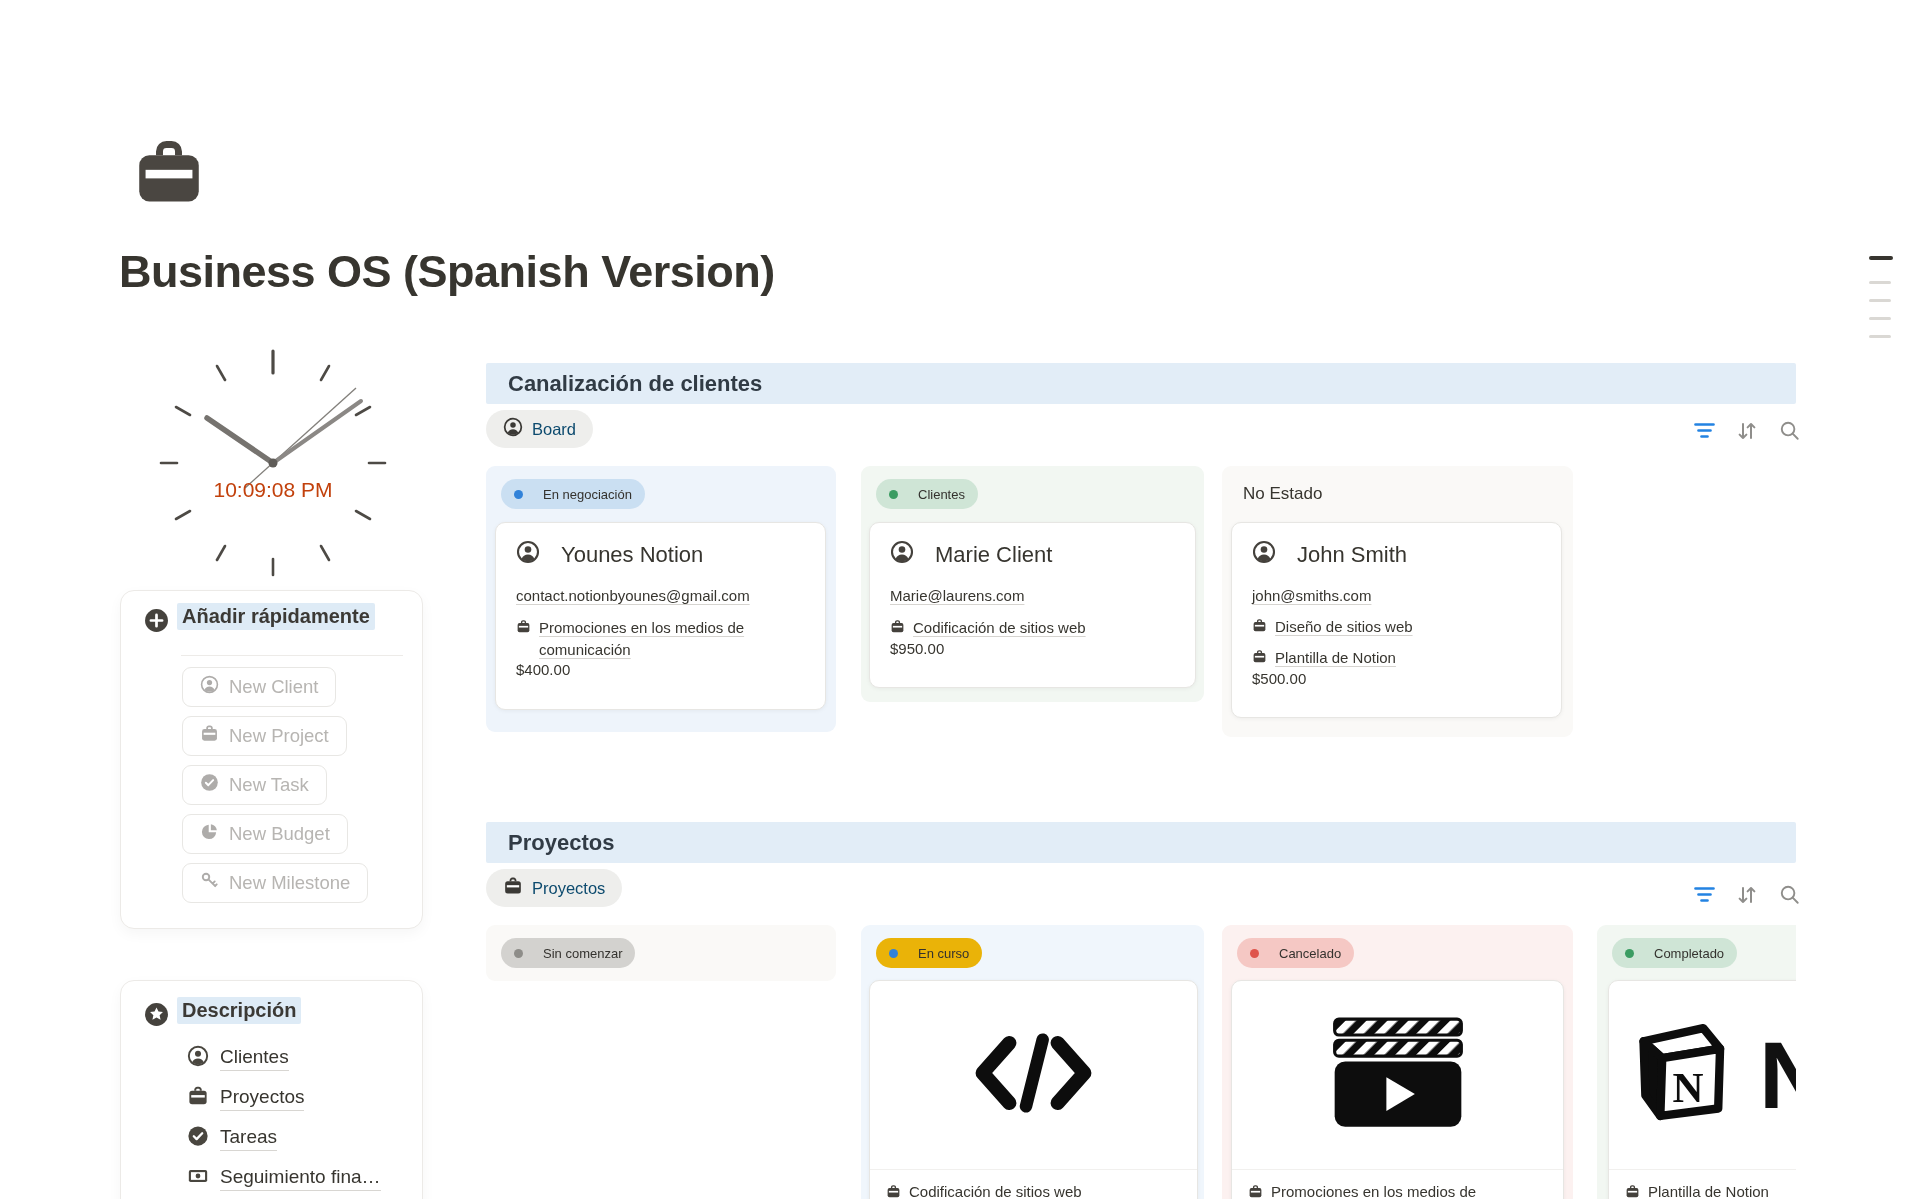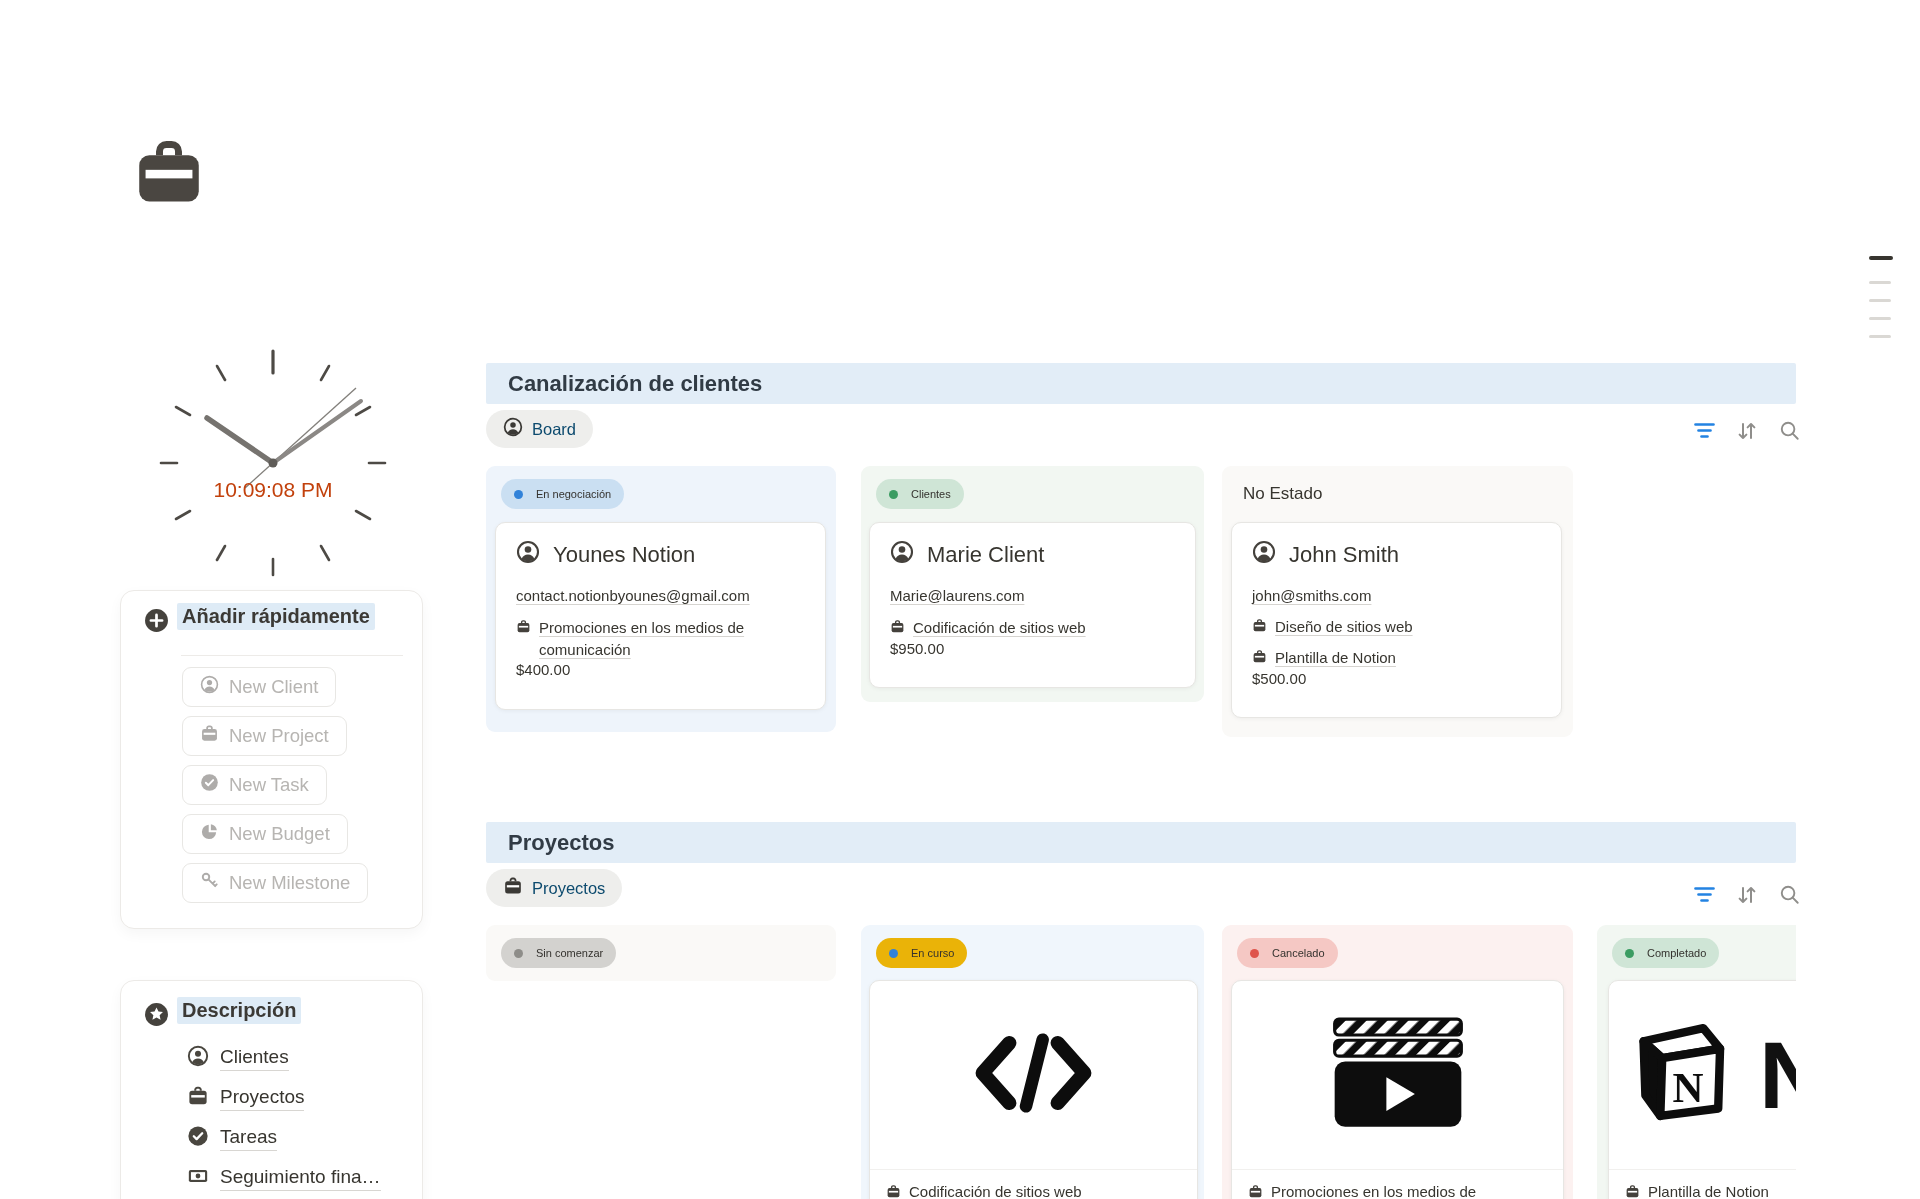--- a/index.html
+++ b/index.html
@@ -34,26 +34,26 @@
   .sec-header{width:1310px;height:41px;background:#e2edf7;border-radius:2px;display:flex;align-items:center;}
   .sec-header span{font-size:22px;font-weight:700;color:#313b45;padding-left:22px;}
   .view-pill{display:inline-flex;align-items:center;gap:9px;height:38px;padding:0 17px;border-radius:19px;
              background:#eeeeec;font-size:16.5px;color:#0c4a6e;cursor:pointer;}
   .view-pill svg{color:#3b3935;}
   .toolbar{display:flex;align-items:center;gap:21px;}
   .toolbar .tb{cursor:pointer;display:inline-flex;}
 
   
   .col{position:absolute;border-radius:9px;top:0;}
-  .pill{display:inline-flex;align-items:center;gap:13px;height:30px;padding:0 13px;border-radius:15px;
-        font-size:11px;color:#34322e;}
+  .pill{display:inline-flex;align-items:center;gap:20px;height:30px;padding:0 13px;border-radius:15px;
+        font-size:13px;color:#34322e;}
   .pill .dot{width:9px;height:9px;border-radius:50%;}
   .kcard{position:absolute;background:#fff;border:1px solid #e7e6e3;border-radius:10px;
          box-shadow:0 1px 4px rgba(15,15,15,0.05);}
-  .kname{display:flex;align-items:center;gap:13px;font-size:22px;color:#37352f;text-align:right;}
+  .kname{display:flex;align-items:center;gap:21px;font-size:22px;color:#37352f;text-align:right;}
   .kname svg{color:#44413c;flex:0 0 auto;}
   .u{text-decoration:underline;text-decoration-color:#d6d4d0;text-underline-offset:3px;text-decoration-thickness:1px;}
   .kmail{margin-top:17px;font-size:15px;color:#37352f;}
   .kproj{margin-top:13px;font-size:15px;color:#37352f;display:flex;gap:8px;align-items:flex-start;line-height:1.45;}
   .kproj svg{margin-top:2px;flex:0 0 auto;color:#44413c;}
   .kamount{margin-top:0;font-size:15px;color:#37352f;}
   .nostatus{font-size:17px;color:#37352f;}
   .gcard-img{position:absolute;left:0;top:0;right:0;height:188px;display:flex;align-items:center;justify-content:center;}
   .gcard-cap{position:absolute;left:0;right:0;top:188px;border-top:1px solid #f1f0ee;padding:13px 16px 0 16px;
              display:flex;gap:8px;align-items:flex-start;font-size:15px;color:#37352f;}
@@ -65,20 +65,21 @@
 
 <div id="canvas">
 
   <div class="abs page-icon">
     <svg width="76" height="76" viewBox="0 0 24 24">
       <path d="M9 6.4V5.2A2.2 2.2 0 0 1 11.2 3h1.6A2.2 2.2 0 0 1 15 5.2v1.2" fill="none" stroke="#4a4641" stroke-width="2.2"></path>
       <rect x="2.6" y="6.4" width="18.8" height="14.6" rx="3.2" fill="#4a4641"></rect>
       <rect x="4.6" y="11" width="14.8" height="2.7" fill="#fff"></rect>
     </svg>
   </div>
+  <div class="abs page-title">Business OS (Spanish Version)</div>
 
   <div>
     <div class="toc-line dark" style="top:256px;"></div>
     <div class="toc-line" style="top:281px;"></div>
     <div class="toc-line" style="top:299px;"></div>
     <div class="toc-line" style="top:317px;"></div>
     <div class="toc-line" style="top:335px;"></div>
   </div>
 
   <div class="abs clock-box">

